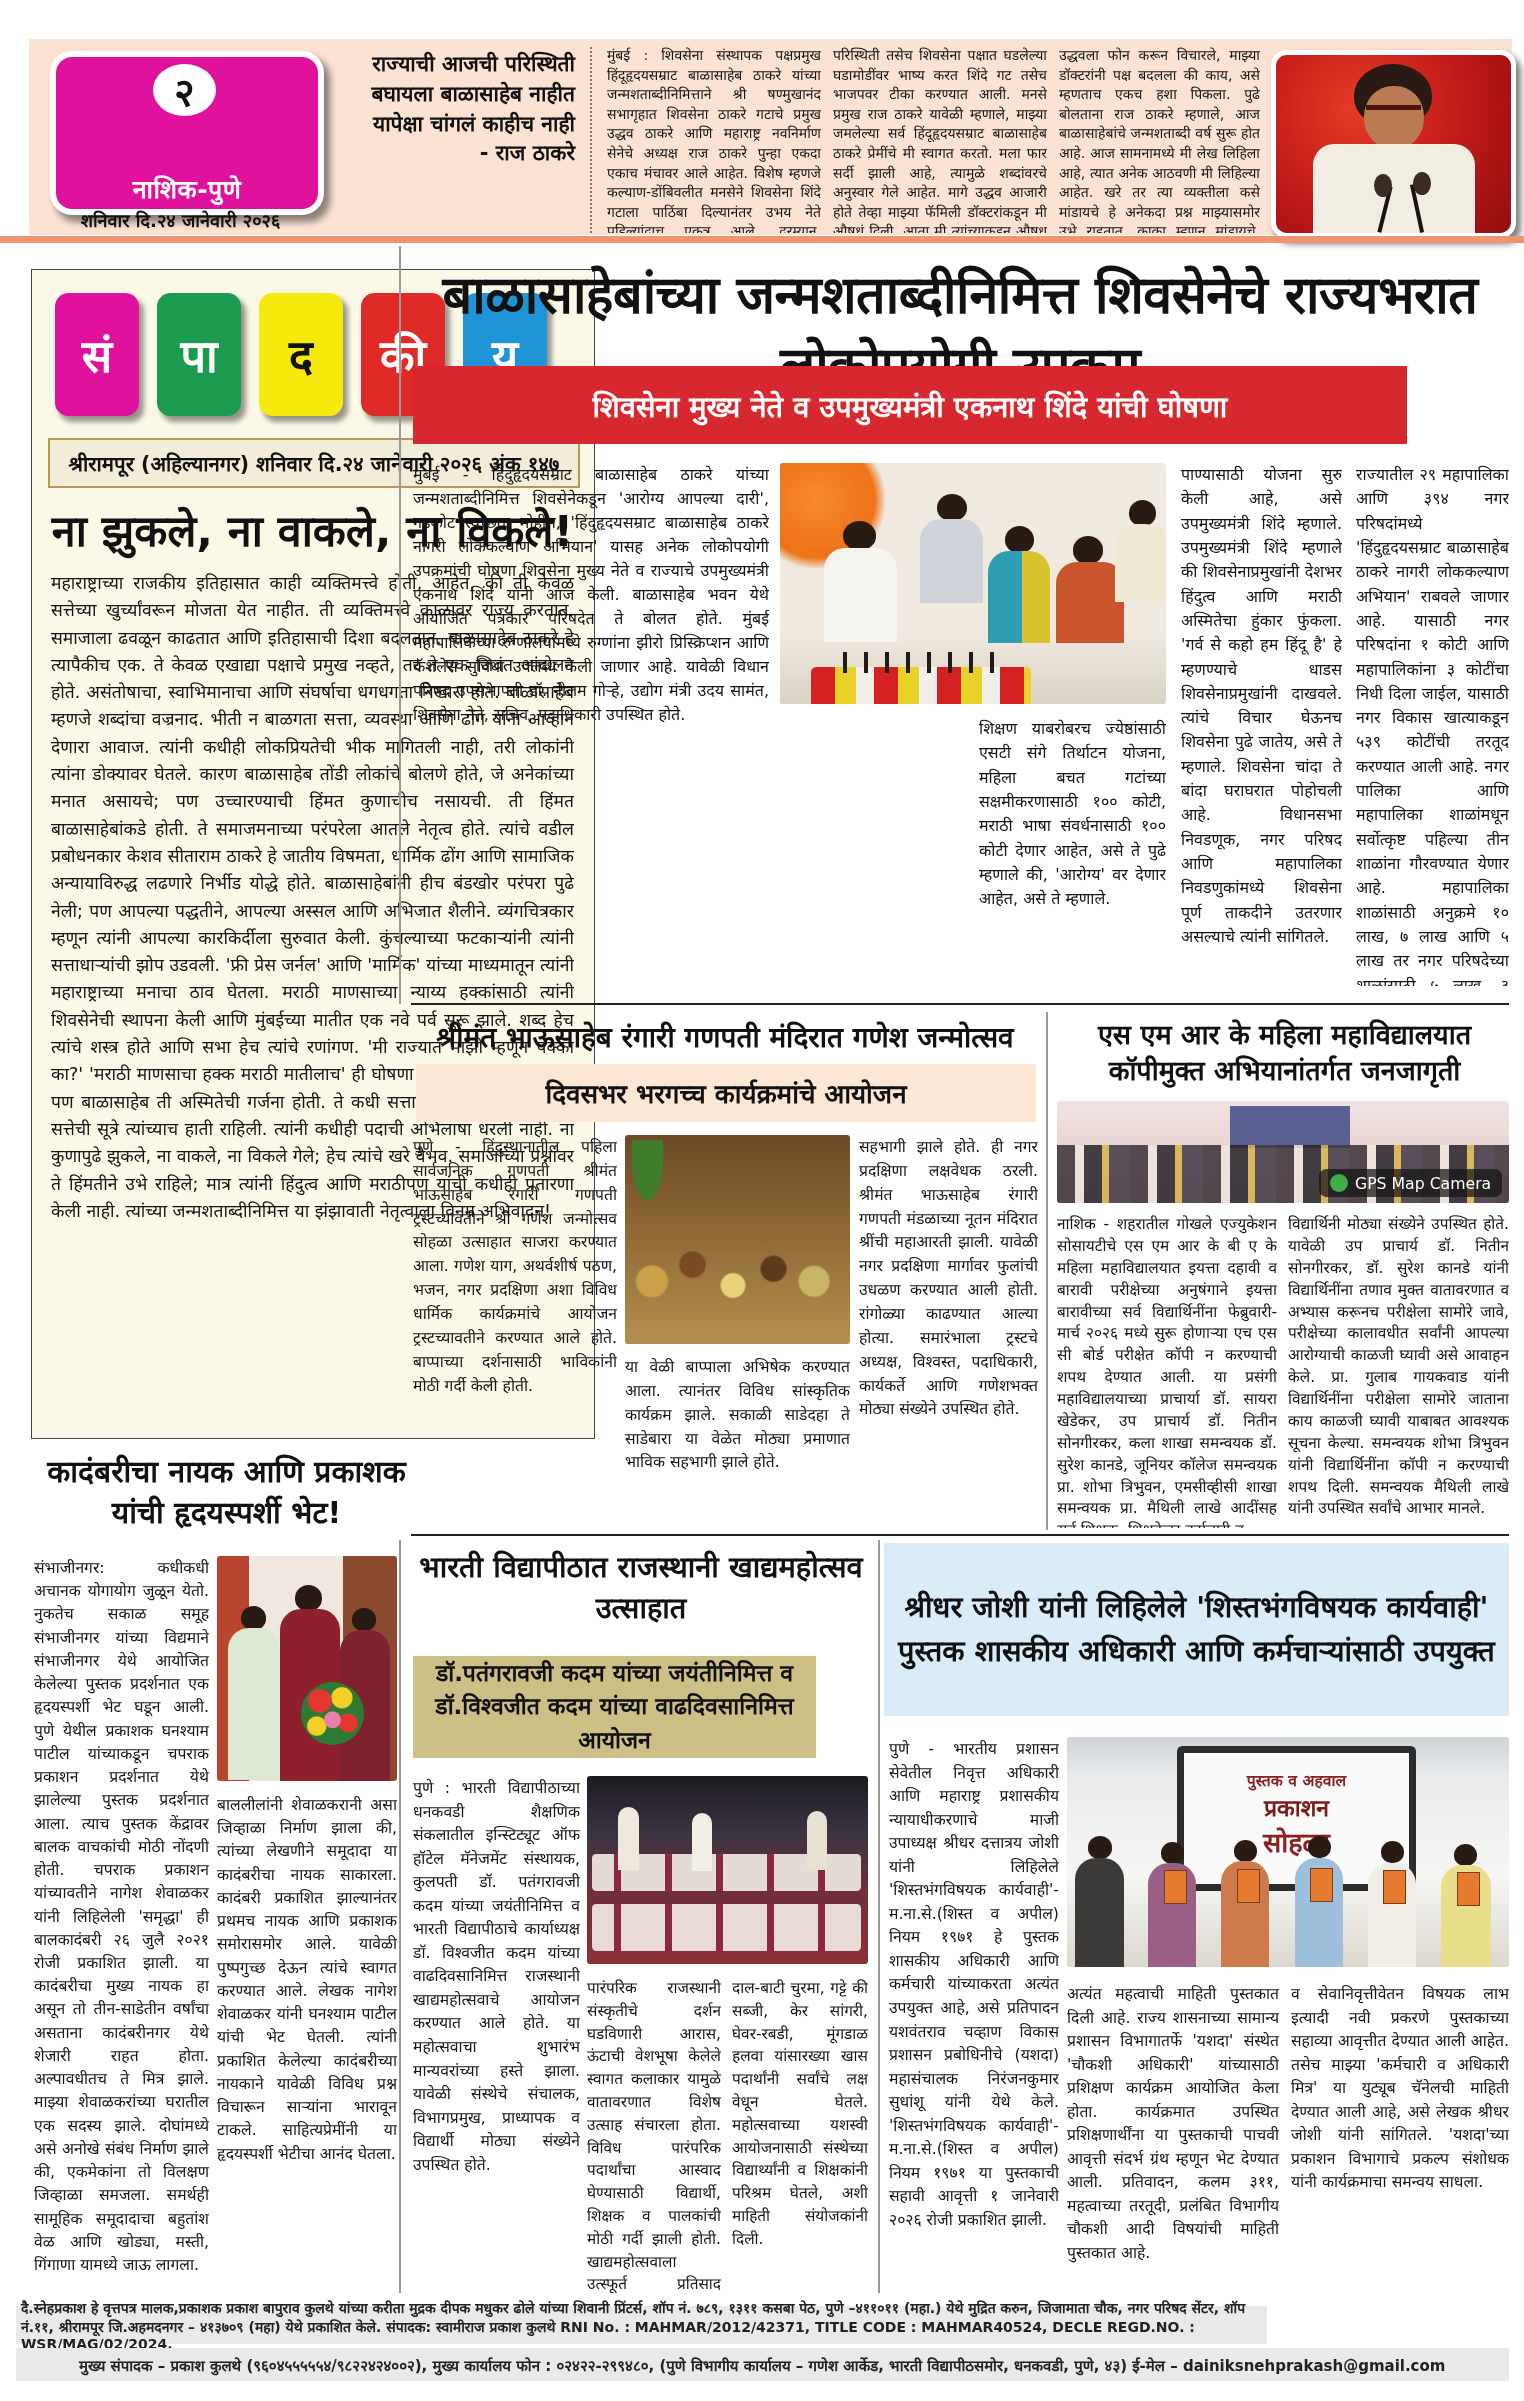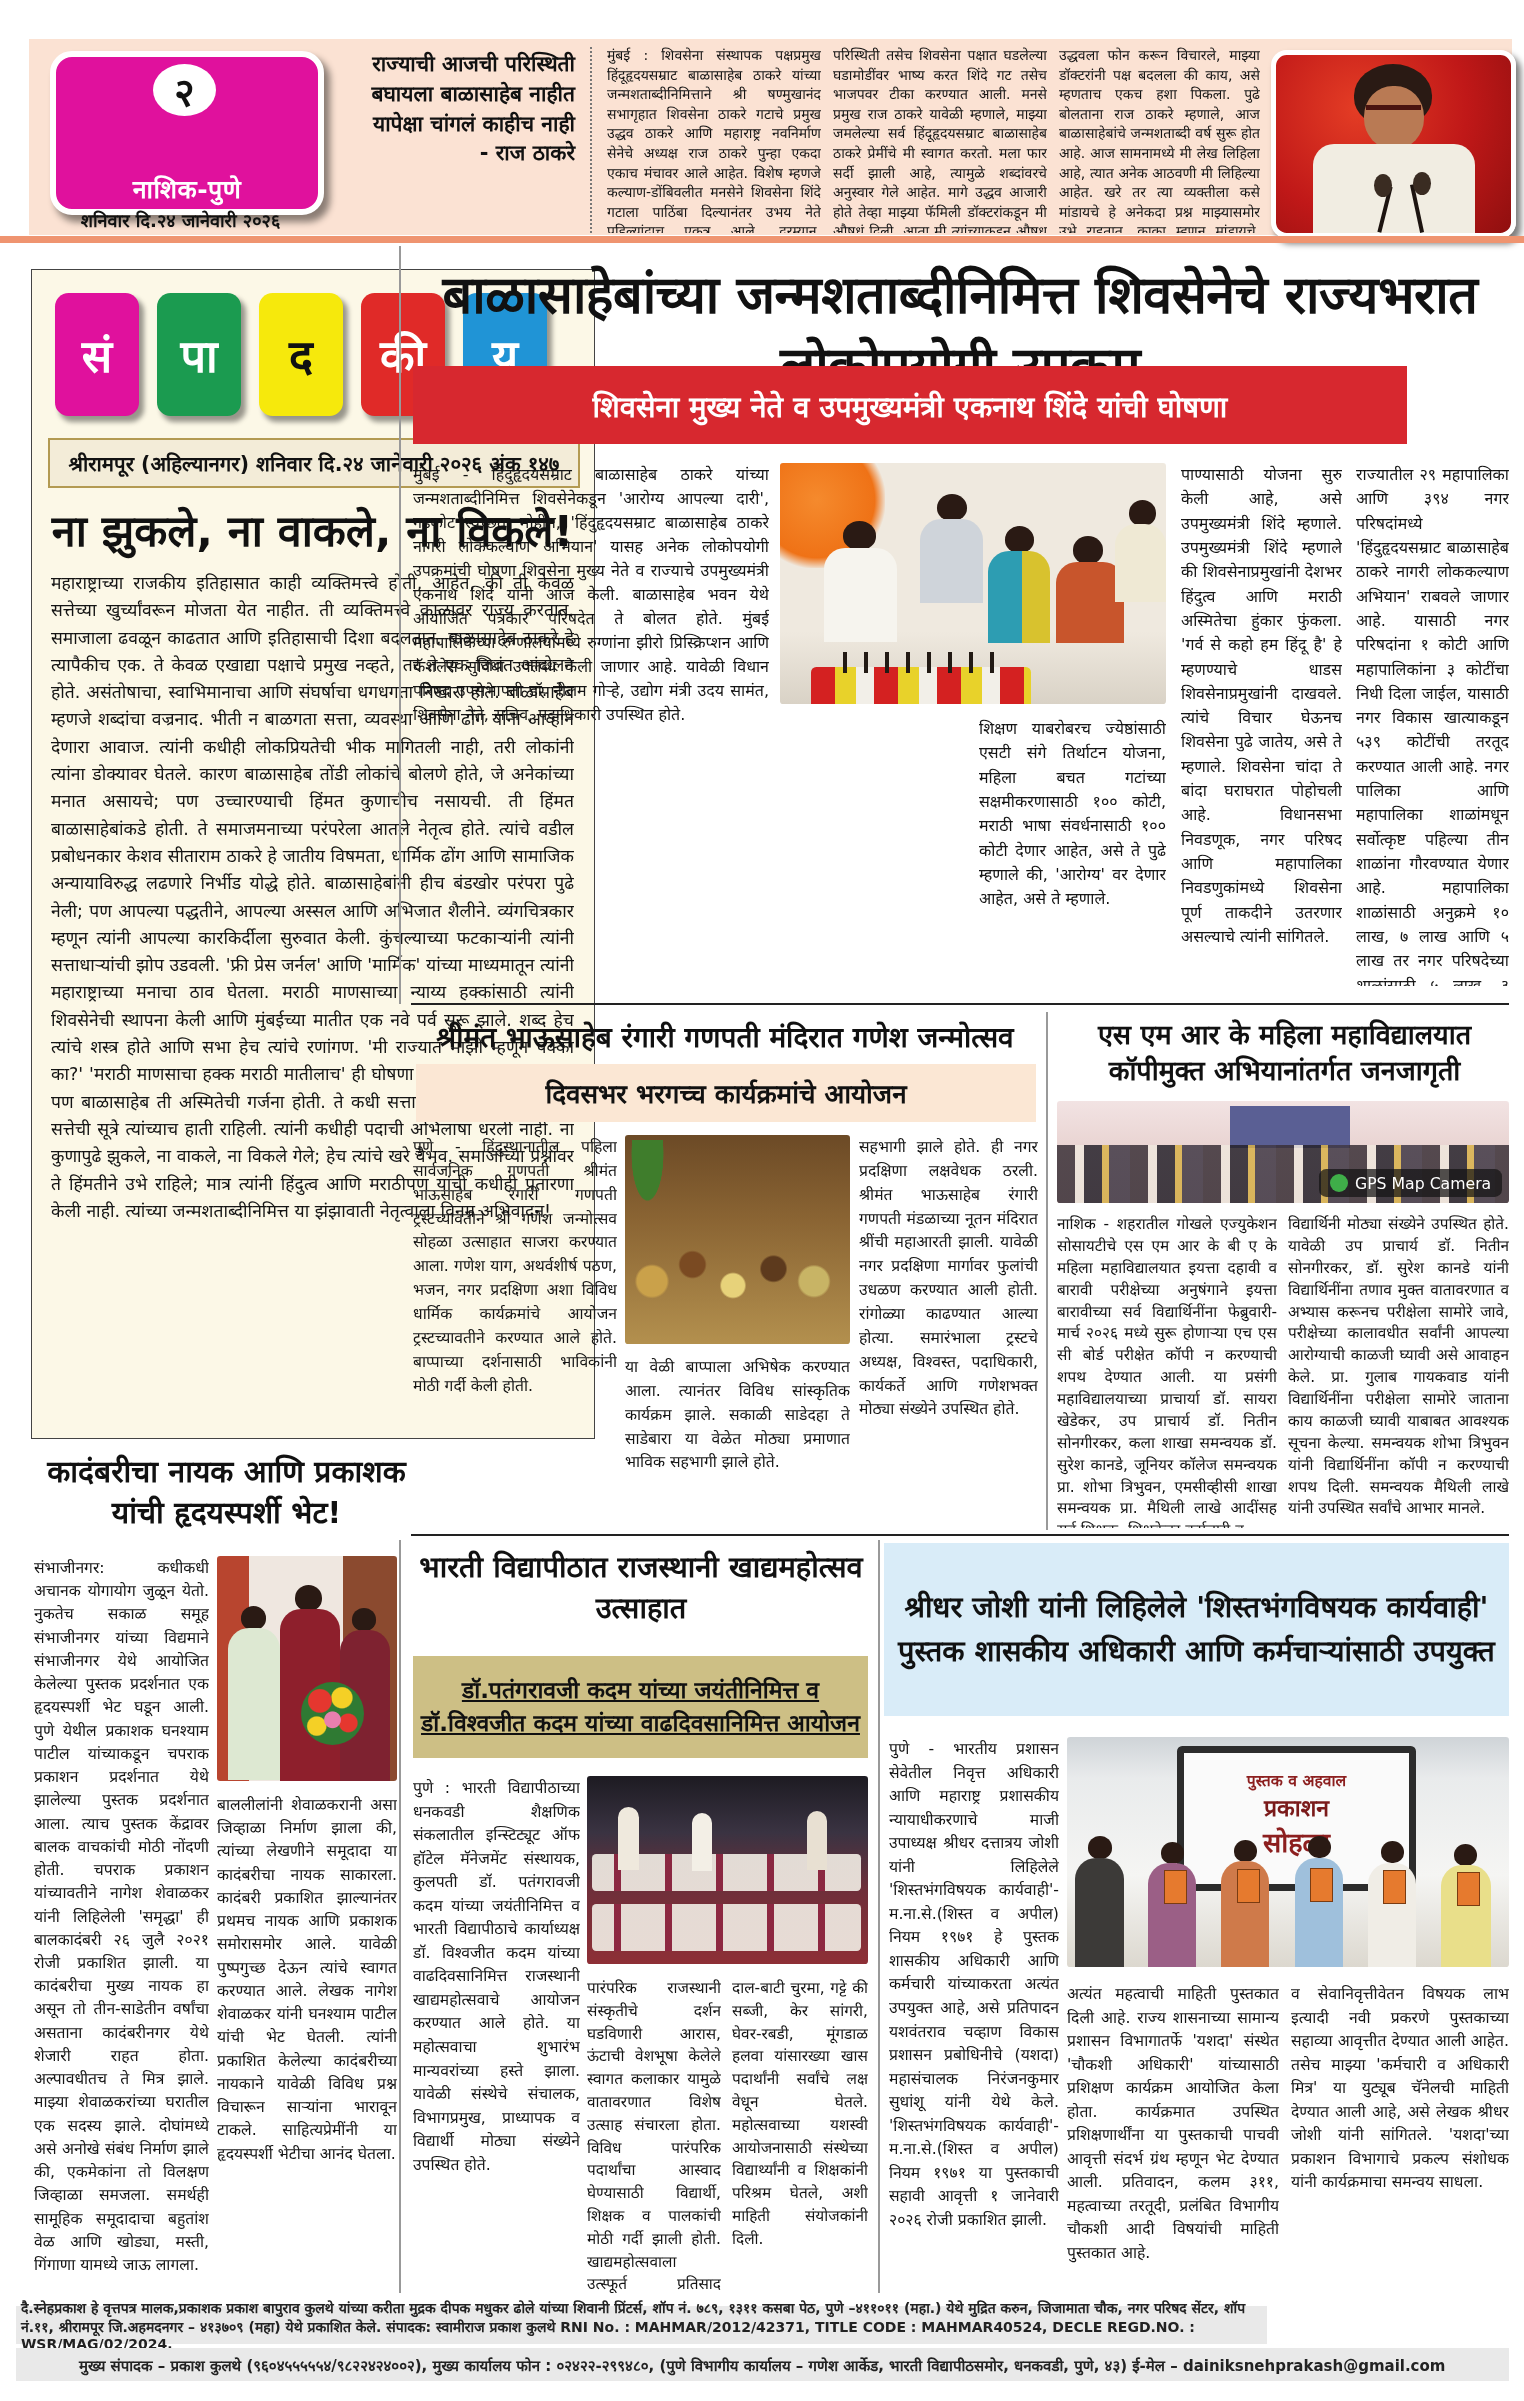--- a/index.html
+++ b/index.html
@@ -212,21 +212,21 @@
     <div class="abs sil-head" style="left:135px;top:52px;width:24px;height:23px;"></div>
     <div class="abs sil-body" style="left:123px;top:74px;width:50px;height:151px;background:#7e2230;"></div>
     <div class="abs flowers" style="left:84px;top:126px;width:63px;height:63px;"></div>
   </div>
 
   <div class="abs colx just" style="left:217px;top:1793px;width:180px;height:502px;font-size:15.7px;line-height:1.48;">बाललीलांनी शेवाळकरानी असा जिव्हाळा निर्माण झाला की, त्यांच्या लेखणीने समूदादा या कादंबरीचा नायक साकारला. कादंबरी प्रकाशित झाल्यानंतर प्रथमच नायक आणि प्रकाशक समोरासमोर आले. यावेळी पुष्पगुच्छ देऊन त्यांचे स्वागत करण्यात आले. लेखक नागेश शेवाळकर यांनी घनश्याम पाटील यांची भेट घेतली. त्यांनी प्रकाशित केलेल्या कादंबरीच्या नायकाने यावेळी विविध प्रश्न विचारून साऱ्यांना भारावून टाकले. साहित्यप्रेमींनी या हृदयस्पर्शी भेटीचा आनंद घेतला.</div>
 
   <div class="abs rule-v" style="left:399px;top:1540px;height:753px;"></div>
 
   <div class="abs bold center" style="left:411px;top:1547px;width:460px;font-size:29px;line-height:1.4;">भारती विद्यापीठात राजस्थानी खाद्यमहोत्सव उत्साहात</div>
-  <div class="abs bharati-band bold center" style="left:413px;top:1656px;width:455px;height:102px;font-size:23px;line-height:1.45;padding:0 7.3px;box-sizing:border-box;text-decoration:underline;">
+  <div class="abs bharati-band bold center" style="left:413px;top:1656px;width:403px;height:102px;font-size:23px;line-height:1.45;padding:0 7.3px;box-sizing:border-box;">
     <span>डॉ.पतंगरावजी कदम यांच्या जयंतीनिमित्त व डॉ.विश्वजीत कदम यांच्या वाढदिवसानिमित्त आयोजन</span>
   </div>
 
   <div class="abs colx just" style="left:413px;top:1776px;width:167px;height:518px;font-size:15.7px;line-height:1.5;">पुणे : भारती विद्यापीठाच्या धनकवडी शैक्षणिक संकलातील इन्स्टिट्यूट ऑफ हॉटेल मॅनेजमेंट संस्थायक, कुलपती डॉ. पतंगरावजी कदम यांच्या जयंतीनिमित्त व भारती विद्यापीठाचे कार्याध्यक्ष डॉ. विश्वजीत कदम यांच्या वाढदिवसानिमित्त राजस्थानी खाद्यमहोत्सवाचे आयोजन करण्यात आले होते. या महोत्सवाचा शुभारंभ मान्यवरांच्या हस्ते झाला. यावेळी संस्थेचे संचालक, विभागप्रमुख, प्राध्यापक व विद्यार्थी मोठ्या संख्येने उपस्थित होते.</div>
 
   <div class="abs banquet photo" style="left:587px;top:1776px;width:281px;height:188px;">
     <div class="abs chairrow" style="left:5.2px;top:78px;width:269px;height:37px;"></div>
     <div class="abs chairrow" style="left:5.2px;top:128px;width:269px;height:47px;"></div>
     <div class="abs sil-body" style="left:31px;top:31px;width:21px;height:63px;background:#efe9dd;"></div>
     <div class="abs sil-body" style="left:105px;top:37px;width:20px;height:58px;background:#f3efe6;"></div>

